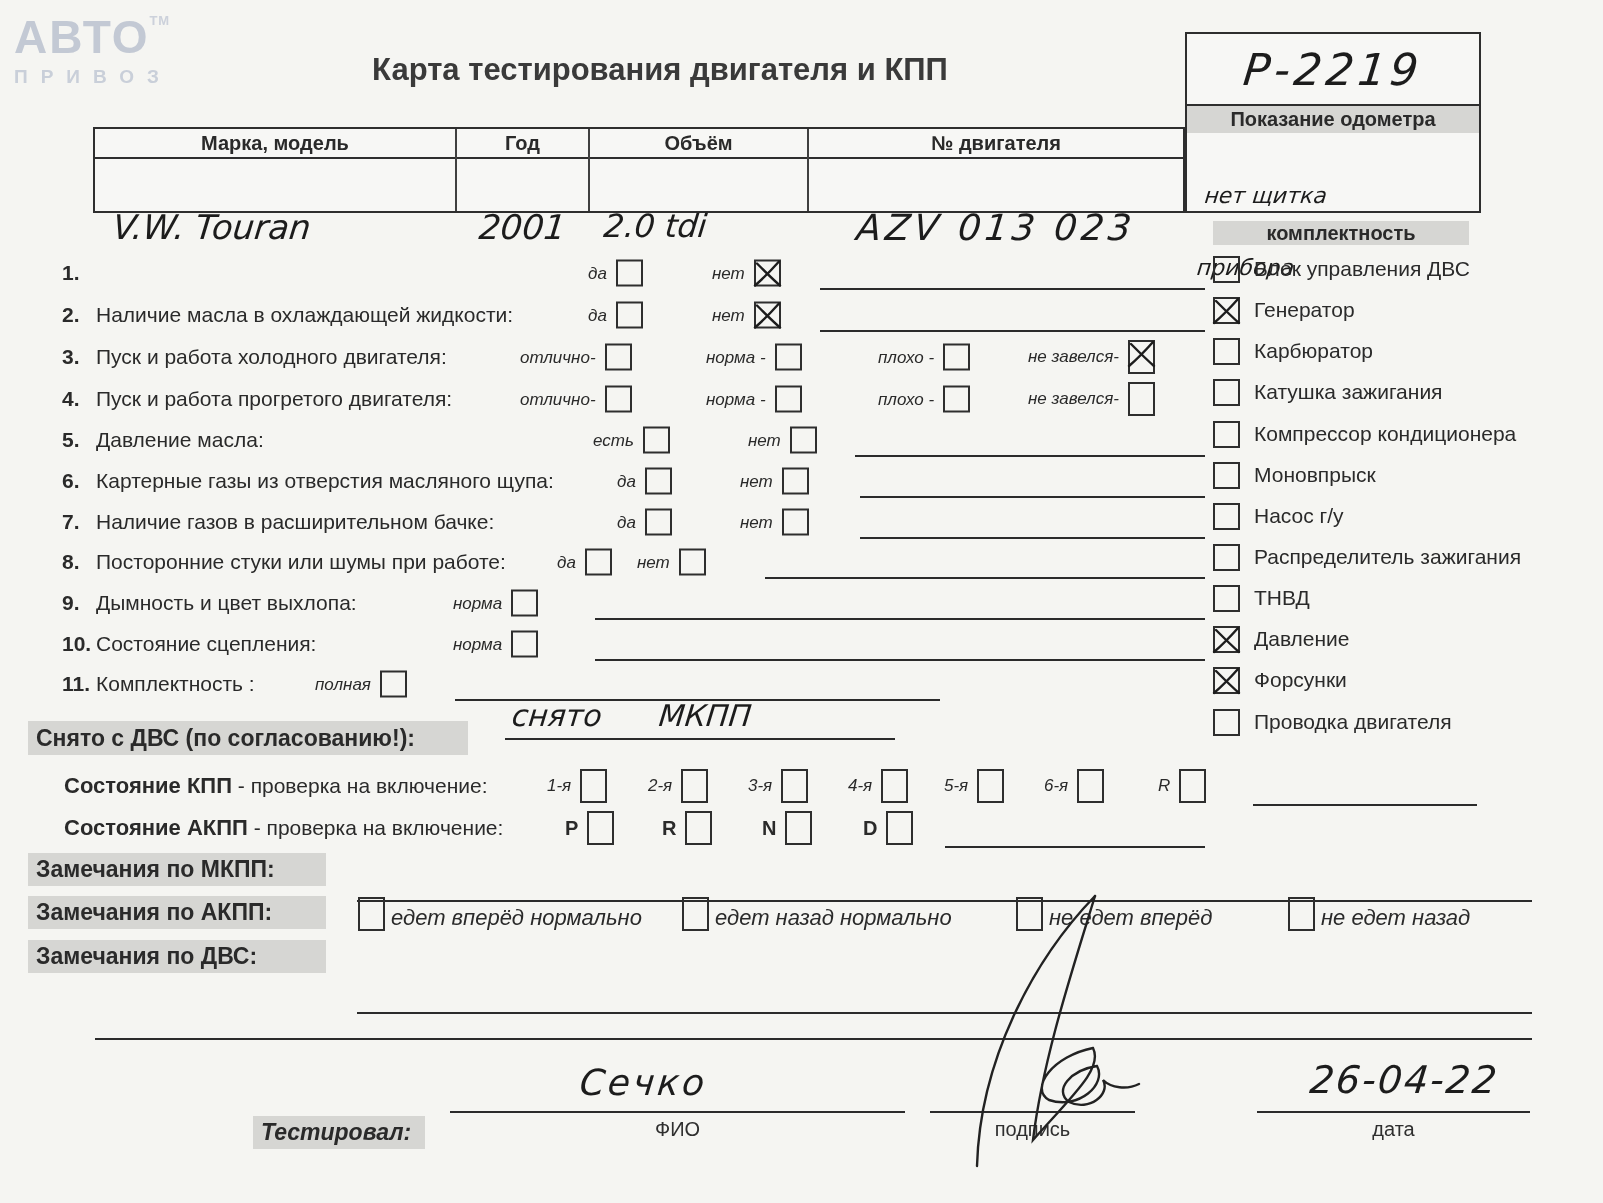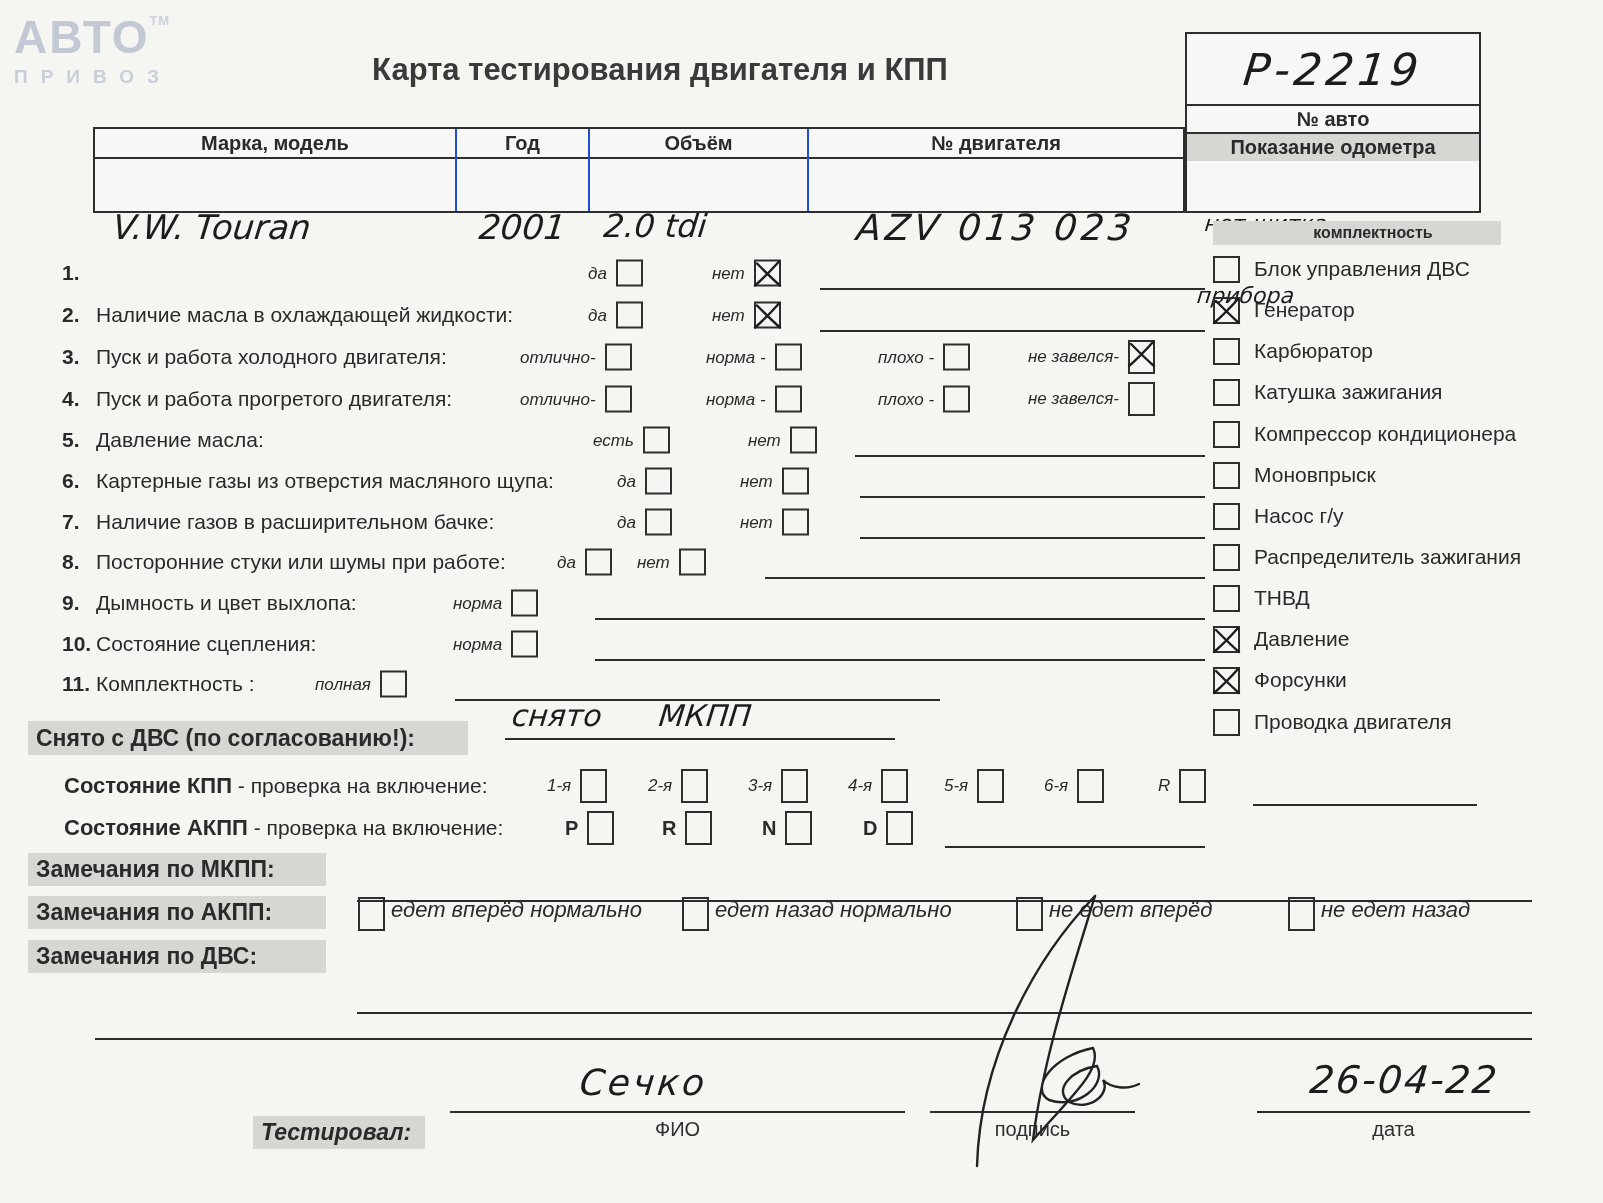--- a/index.html
+++ b/index.html
@@ -16,25 +16,25 @@
   .hand{font-family:"DejaVu Sans", sans-serif;font-style:italic;color:#1c1c1c;transform:skewX(-6deg);white-space:pre;}
   
   .refbox{left:1185px;top:32px;width:296px;height:181px;border:2px solid #2e2e2e;box-sizing:border-box;background:#f7f7f5;}
   .ref-num{height:70px;display:flex;align-items:center;justify-content:center;font-size:44px;letter-spacing:4px;}
   .ref-label{height:26px;border-top:2px solid #2e2e2e;text-align:center;font-weight:bold;font-size:20px;line-height:26px;}
   .odo-header{height:27px;border-top:2px solid #2e2e2e;background:#d6d6d3;text-align:center;font-weight:bold;font-size:20px;line-height:27px;}
   .odo-value{padding:3px 0 0 14px;font-size:22px;line-height:24px;}
   
   .tbl{left:93px;top:127px;width:1092px;height:86px;border:2px solid #2e2e2e;box-sizing:border-box;display:flex;background:#f7f7f5;}
   .tcol{display:flex;flex-direction:column;box-sizing:border-box;gap:48px;}
-  .tcol + .tcol{border-left:2px solid #1d4ed8;}
+  .tcol + .tcol{border-left:2px solid #404040;}
   .th{height:28px;border-bottom:2px solid #2e2e2e;text-align:center;font-weight:bold;font-size:20px;line-height:28px;}
   .td{flex:1;display:flex;align-items:center;}
   
-  .comp-header{left:1213px;top:221px;width:256px;height:24px;background:#d6d6d3;text-align:center;font-weight:bold;font-size:16px;line-height:24px;padding-left:32px;}
+  .comp-header{left:1213px;top:221px;width:256px;height:24px;background:#d6d6d3;text-align:center;font-weight:bold;font-size:20px;line-height:24px;}
   .comp-item{left:1213px;height:30px;display:flex;align-items:center;}
   .comp-label{margin-left:14px;font-size:21px;}
   
   .cb{width:27px;height:27px;border:2px solid #2e2e2e;box-sizing:border-box;display:inline-block;position:relative;background:transparent;flex:none;}
   .cb.tall{height:34px;}
   .xmark{position:absolute;left:-4px;top:-4px;width:32px;height:32px;display:none;}
   .xmark path{stroke:#1d1d1d;stroke-width:2.4;fill:none;stroke-linecap:round;}
   .cb.checked .xmark{display:block;}
   
   .row{position:absolute;left:0;width:1603px;height:34px;}
@@ -45,39 +45,38 @@
   .ol.up{font-style:normal;font-weight:bold;font-size:20px;}
   .uline{position:absolute;bottom:0;border-bottom:2px solid #2b2b2b;}
   .pline{position:absolute;border-bottom:2px solid #2b2b2b;}
   
   .bar{background:#d6d6d3;display:flex;align-items:center;}
   .bar .bt{font-weight:bold;font-size:23px;padding-left:8px;white-space:nowrap;}
   
   .glabel{position:absolute;left:64px;top:50%;transform:translateY(-50%);font-size:21px;white-space:nowrap;}
   .glabel b{font-size:22px;}
   
-  .opt2{position:absolute;top:50%;transform:translateY(-50%);display:flex;align-items:flex-start;}
+  .opt2{position:absolute;top:50%;transform:translateY(-50%);display:flex;align-items:flex-end;}
   .opt2 .ol2{font-style:italic;font-size:22px;margin-left:6px;}
   
   .caption{position:absolute;font-size:20px;color:#2f2f2f;text-align:center;}
   .sig path{stroke:#222;stroke-width:2.4;fill:none;stroke-linecap:round;}
 </style>
 </head>
 <body>
 
 <div class="abs" style="left:14px;top:10px">
   <div class="logo-main"><span>АВТО</span><sup>ТМ</sup></div>
   <div class="logo-sub">ПРИВОЗ</div>
 </div>
 
 <div class="abs title">Карта тестирования двигателя  и КПП</div>
 
 <div class="abs refbox">
   <div class="ref-num hand">Р-2219</div>
-  <div class="ref-label">№ авто</div>
   <div class="odo-header">Показание одометра</div>
   <div class="odo-value hand">
     <div>нет щитка</div>
     <div>прибора</div>
   </div>
 </div>
 
 <div class="abs tbl">
   <div class="tcol" style="width:360px">
     <div class="th">Марка, модель</div>

